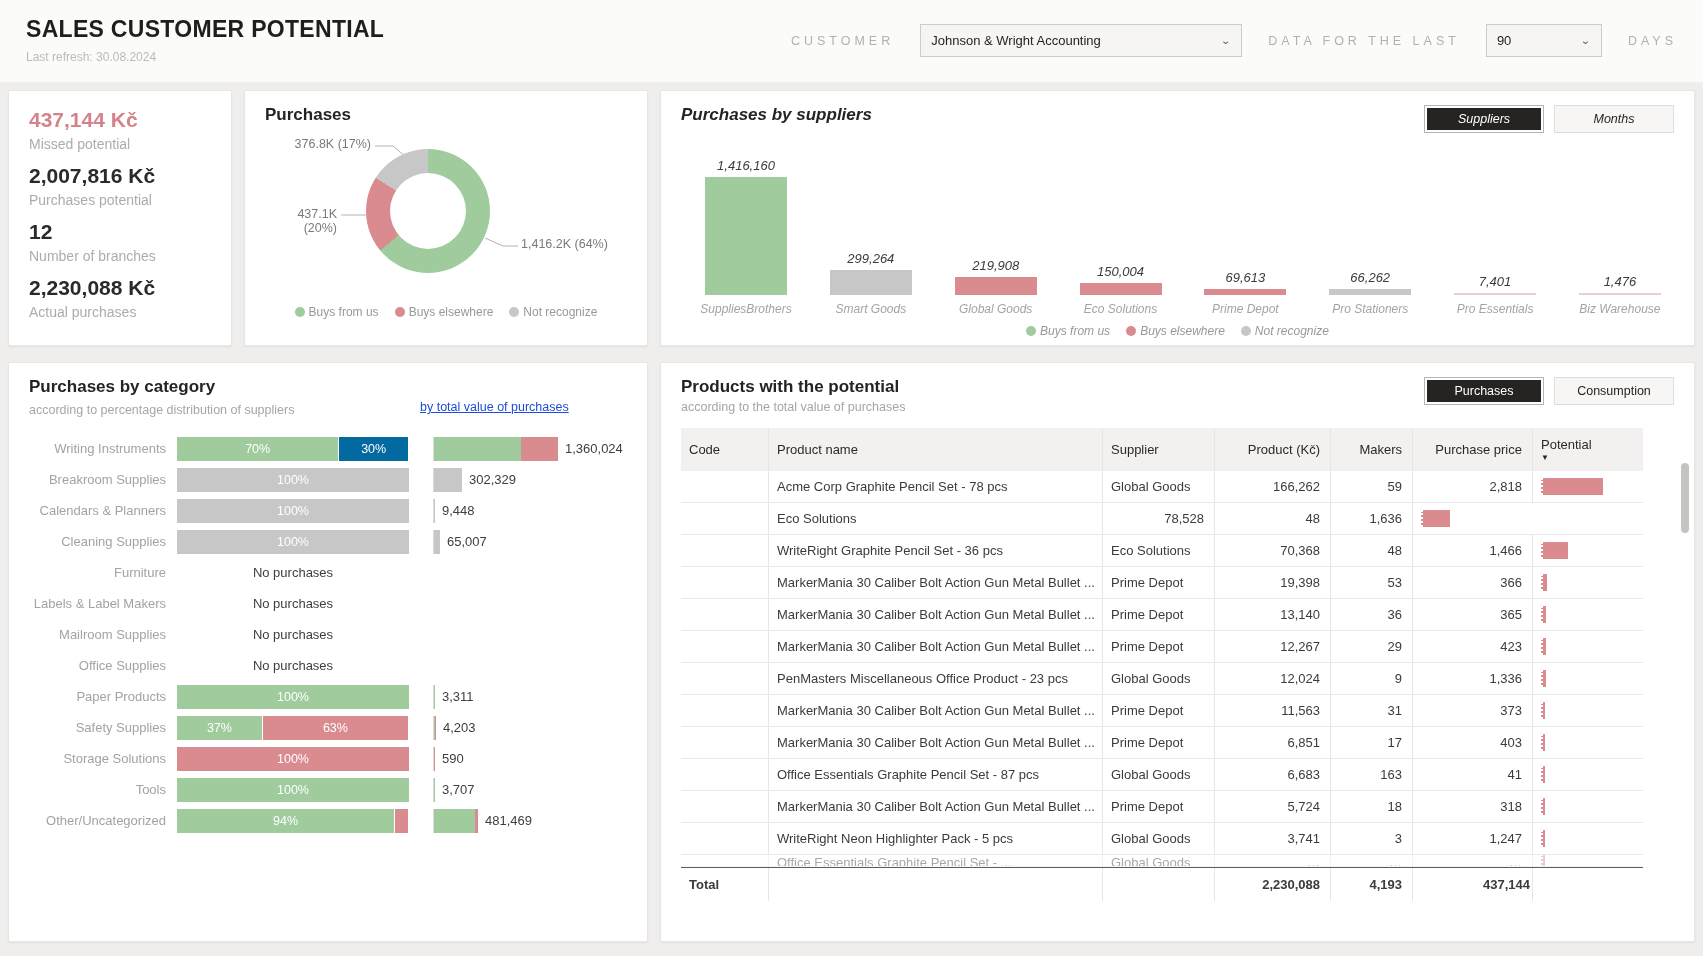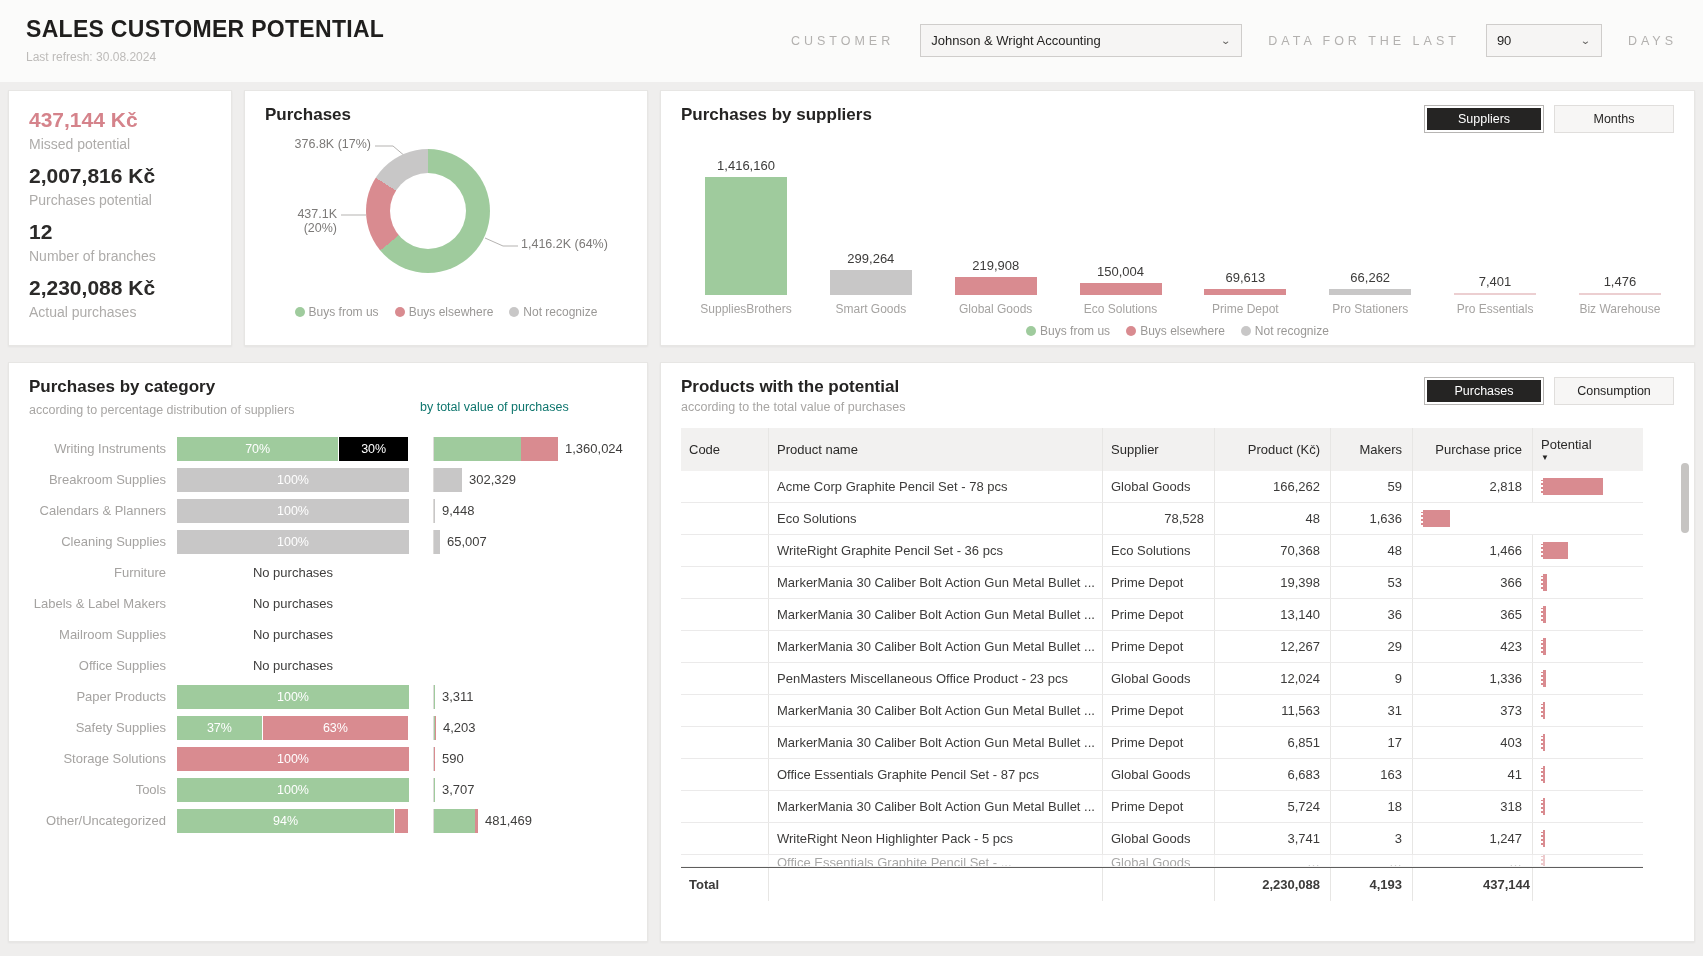--- a/index.html
+++ b/index.html
@@ -15,21 +15,21 @@
   .dd .chev{color:#605e5c;font-size:13px;margin-left:12px;transform:scaleY(.8);}
   .dd.customer{width:322px;}
   .dd.days{width:116px;}
   
   .main{padding:8px 8px 0 8px;}
   .row{display:flex;gap:12px;}
   .row1{margin-bottom:16px;}
   .card{background:#fff;border:1px solid #e7e6e4;box-shadow:0 1px 2px rgba(0,0,0,.05);}
   .kpi-card{width:224px;height:256px;padding:16px 20px;}
   .donut-card{width:404px;height:256px;padding:14px 20px;}
-  .sup-card{flex:1;height:256px;padding:14px 20px;}
+  .sup-card{flex:1;height:256px;padding:14px 20px;font-style:italic;}
   .cat-card{width:640px;height:580px;padding:14px 20px;}
   .prod-card{flex:1;height:580px;padding:14px 20px;position:relative;}
   .card h2{font-size:17px;font-weight:700;color:#252423;}
   .subtitle{font-size:12.5px;color:#a8a6a4;margin-top:3px;}
   
   .kpi{margin-bottom:11px;}
   .kpi-value{font-size:21px;font-weight:800;color:#2b2a29;line-height:26px;}
   .kpi-value.accent{color:#d5838b;}
   .kpi-label{font-size:14px;color:#aeacaa;margin-top:3px;}
   
@@ -63,21 +63,21 @@
   .pct-zone{width:232px;height:24px;display:flex;}
   .pct-seg{height:100%;display:flex;align-items:center;justify-content:center;font-size:12.5px;color:#fff;cursor:pointer;}
   .pct-seg + .pct-seg{margin-left:1px;}
   .nopurch{width:232px;text-align:center;font-size:13px;color:#3f3e3d;}
   .val-zone{margin-left:24px;height:24px;display:flex;align-items:center;}
   .val-zone.hasval{border-left:1px solid #dddbd9;}
   .vseg{height:24px;cursor:pointer;}
   .vlabel{font-size:13px;color:#3f3e3d;margin-left:7px;white-space:nowrap;}
   .sub-row{display:flex;margin-top:3px;}
   .sub-left{width:391px;}
-  .sub-right{font-size:12.5px;color:#0f766e;}
+  .sub-right{font-size:12.5px;color:#1d4ed8;text-decoration:underline;}
   
   .pgrid{display:grid;grid-template-columns:88px 334px 112px 116px 82px 120px 1fr;align-items:stretch;}
   .pgrid>div{padding:7px 10px 7px 8px;font-size:13px;color:#3c3b3a;border-right:1px solid #e7e6e4;display:flex;align-items:center;overflow:hidden;white-space:nowrap;}
   .pgrid>div:last-child{border-right:none;}
   .pgrid>div.num{justify-content:flex-end;}
   .ptable{margin-top:14px;width:962px;}
   .phead{background:#f2f1f0;}
   .phead>div{font-size:13px;color:#2b2a29;padding-top:9px;padding-bottom:9px;cursor:pointer;}
   .phead .pot-head{flex-direction:column;align-items:flex-start;justify-content:center;}
   .sort-arrow{font-size:8px;color:#252423;line-height:8px;margin-top:2px;}
@@ -251,21 +251,21 @@
       <h2>Purchases by category</h2>
       <div class="sub-row">
         <div class="subtitle sub-left">according to percentage distribution of suppliers</div>
         <div class="sub-right">by total value of purchases</div>
       </div>
       <div class="cat-rows" id="catRows">
           <div class="cat-row">
             <div class="cat-label">Writing Instruments</div>
             <div class="pct-zone">
               <div class="pct-seg" style="width: calc(70% - 1px); background: rgb(159, 203, 157);">70%</div>
-              <div class="pct-seg" style="width: calc(30% - 1px); background: #000000;">30%</div>
+              <div class="pct-seg" style="width: calc(30% - 1px); background: #0369a1;">30%</div>
             </div>
             <div class="val-zone hasval">
               <div class="vseg" style="width: 87px; background: rgb(159, 203, 157);"></div>
               <div class="vseg" style="width: 37px; background: rgb(217, 139, 144);"></div>
               <div class="vlabel">1,360,024</div>
             </div>
           </div>
           <div class="cat-row">
             <div class="cat-label">Breakroom Supplies</div>
             <div class="pct-zone">

